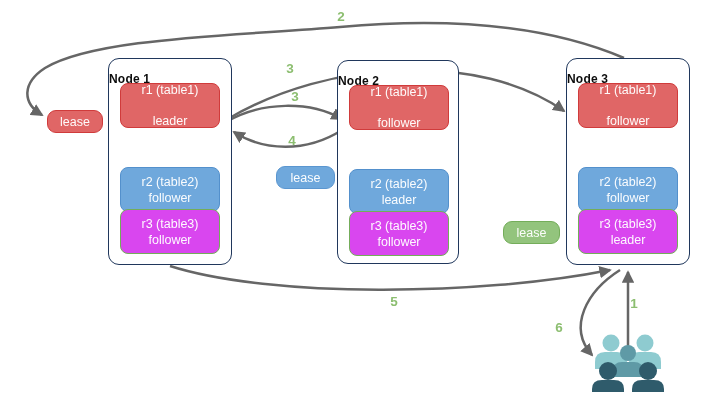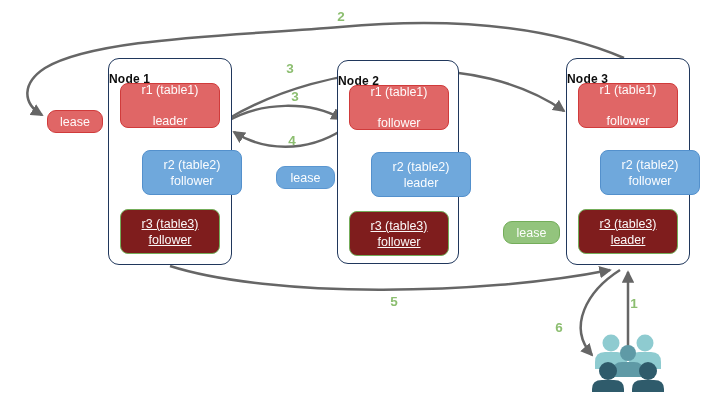--- a/index.html
+++ b/index.html
@@ -17,22 +17,22 @@
     font-size:12px;font-weight:bold;color:#0d0d0d;letter-spacing:.2px;
   }
   .replica{
     position:absolute;left:11px;width:100px;height:45px;border-radius:8px;
     box-sizing:border-box;display:flex;flex-direction:column;align-items:center;
     justify-content:center;color:rgba(255,255,255,.97);font-size:12.5px;line-height:1.28;
     text-align:center;
   }
   .replica.red{background:#e06666;border:1.6px solid #d03b3b;}
   .replica.blue{background:#6fa8dc;border:1.6px solid #5390cc;}
-  .replica.green{background:#7f1d1d;border:1.6px solid #74ad5a;text-decoration:underline;}
-  .r-row1{top:24px;gap:15px;} .r-row2{top:91px;margin-left:22px;} .r-row3{top:150px;}
+  .replica.green{background:#d946ef;border:1.6px solid #74ad5a;}
+  .r-row1{top:24px;gap:15px;} .r-row2{top:108px;} .r-row3{top:150px;}
   .lease{
     position:absolute;height:23px;border-radius:9px;box-sizing:border-box;
     display:flex;align-items:center;justify-content:center;
     color:rgba(255,255,255,.97);font-size:12.5px;
   }
   .lease.red{background:#e06666;border:1.6px solid #d03b3b;left:47px;top:110px;width:56px;}
   .lease.blue{background:#6fa8dc;border:1.6px solid #5a96d0;left:276px;top:166px;width:59px;}
   .lease.green{background:#93c47d;border:1.6px solid #74ad5a;left:503px;top:221px;width:57px;}
   .stepnum{
     position:absolute;font-size:13.5px;font-weight:bold;color:#8cbe70;

